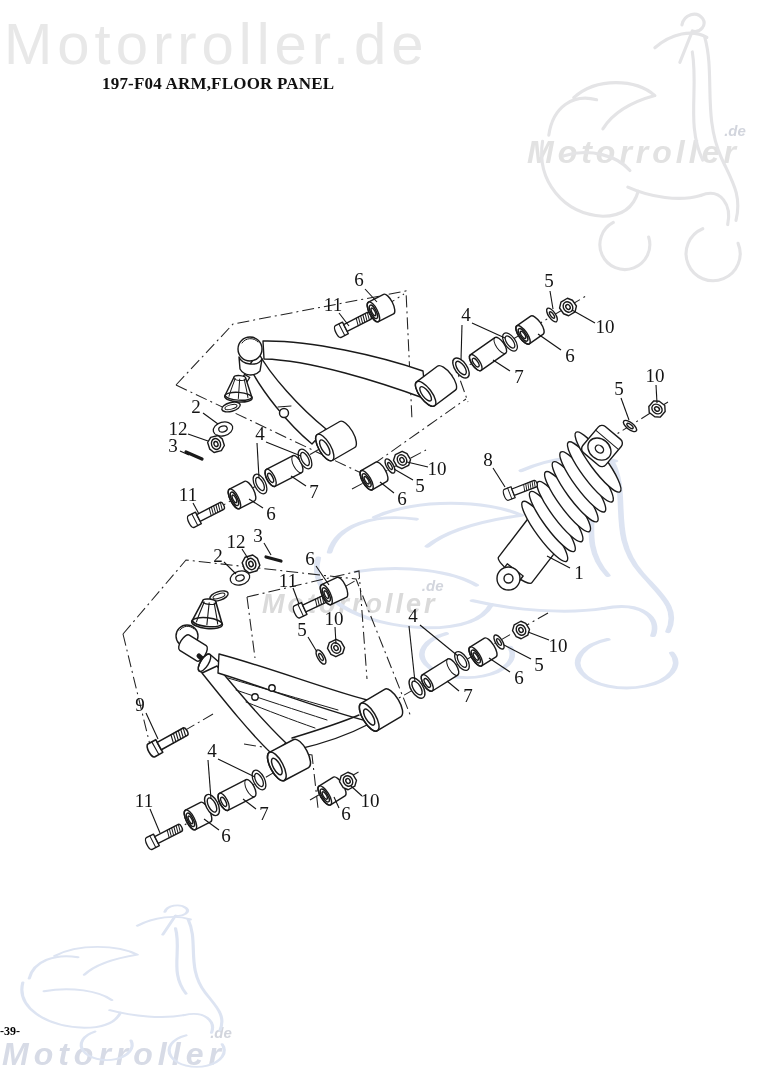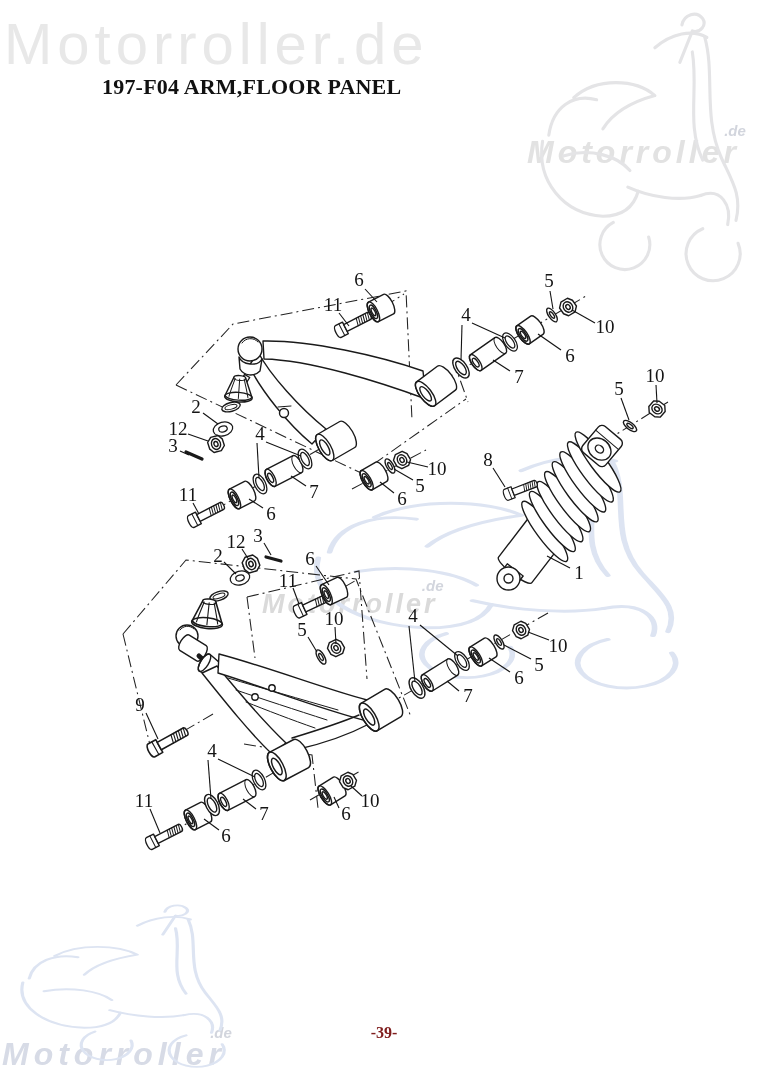--- a/index.html
+++ b/index.html
@@ -9,24 +9,24 @@
   .wm-top{left:4px;top:10px;font-family:"Liberation Sans",sans-serif;font-size:58px;
           font-weight:400;letter-spacing:5px;color:#e8e8e8;}
   .wm-right{left:527px;top:134px;font-family:"Liberation Sans",sans-serif;font-size:32px;
           font-weight:bold;font-style:italic;letter-spacing:4px;color:#e2e2e2;}
   .wm-mid{left:262px;top:589px;font-family:"Liberation Sans",sans-serif;font-size:27px;
           font-weight:bold;font-style:italic;letter-spacing:3px;color:#dadada;}
   .wm-bottom{left:2px;top:1036px;font-family:"Liberation Sans",sans-serif;font-size:32px;
           font-weight:bold;font-style:italic;letter-spacing:5px;color:#d7dbe6;}
   .wm .de{position:absolute;top:-12px;right:-6px;font-size:15px;letter-spacing:0;
           color:#d2d5dd;font-style:italic;text-align:right;}
-  .title{position:absolute;left:102px;top:74px;font-size:22px;font-weight:bold;
+  .title{position:absolute;left:102px;top:74px;font-size:17px;font-weight:bold;
          color:#111;letter-spacing:0.2px;}
-  .pageno{position:absolute;left:0;top:1024px;width:100%;text-align:center;
-          font-size:16px;font-weight:bold;color:#7f1d1d;}
+  .pageno{position:absolute;left:0;top:1024px;width:100%;text-align:left;
+          font-size:12px;font-weight:bold;color:#000000;}
   svg.diagram{position:absolute;left:0;top:0;}
   .ln{fill:none;stroke:#1a1a1a;stroke-width:1.4;stroke-linecap:round;stroke-linejoin:round;}
   .fw{fill:#ffffff;stroke:#1a1a1a;stroke-width:1.4;stroke-linecap:round;stroke-linejoin:round;}
   .t{stroke-width:1;}
   .dash{fill:none;stroke:#222;stroke-width:1.05;stroke-dasharray:12 4 2 4;}
   .scoot{fill:none;stroke:currentColor;stroke-width:3;stroke-linecap:round;stroke-linejoin:round;}
   .wm-gray{color:#e4e4e6;}
   .wm-blue{color:#dde4f2;}
   text.callout{font-family:"Liberation Serif",serif;font-size:19px;fill:#141414;text-anchor:middle;}
   line.leader{stroke:#141414;stroke-width:1.1;}

